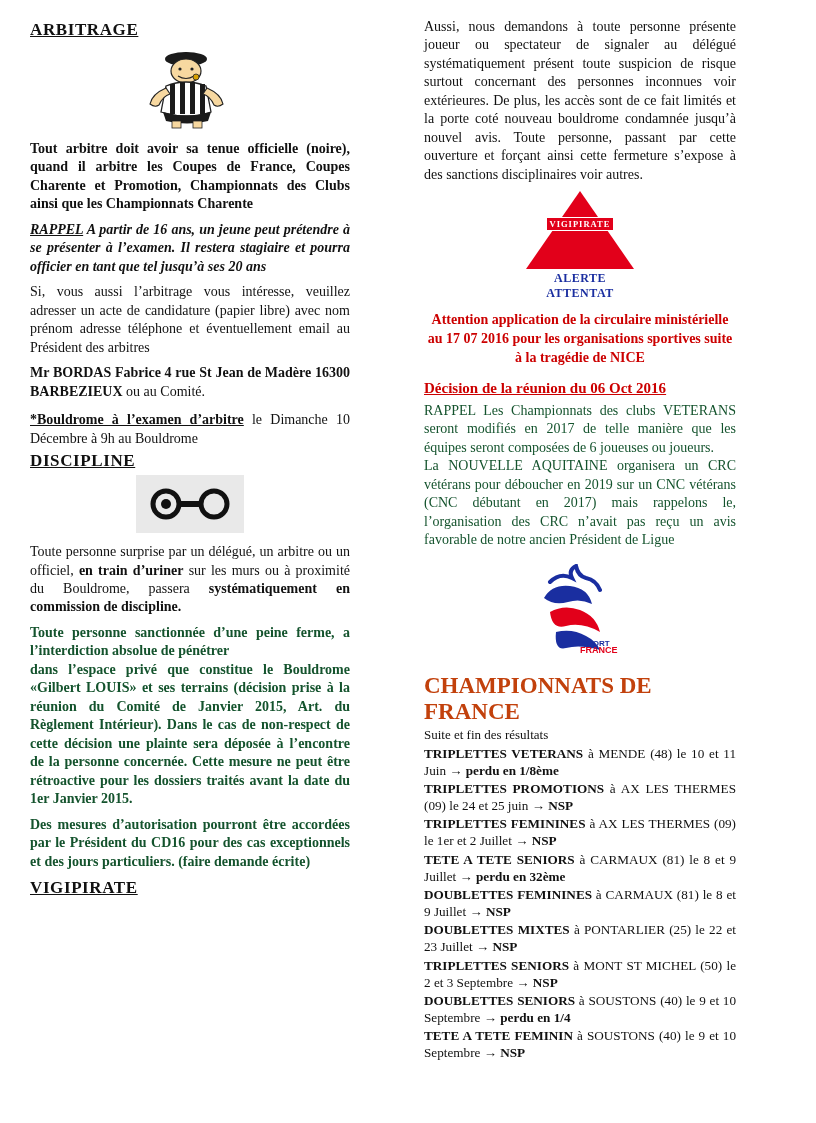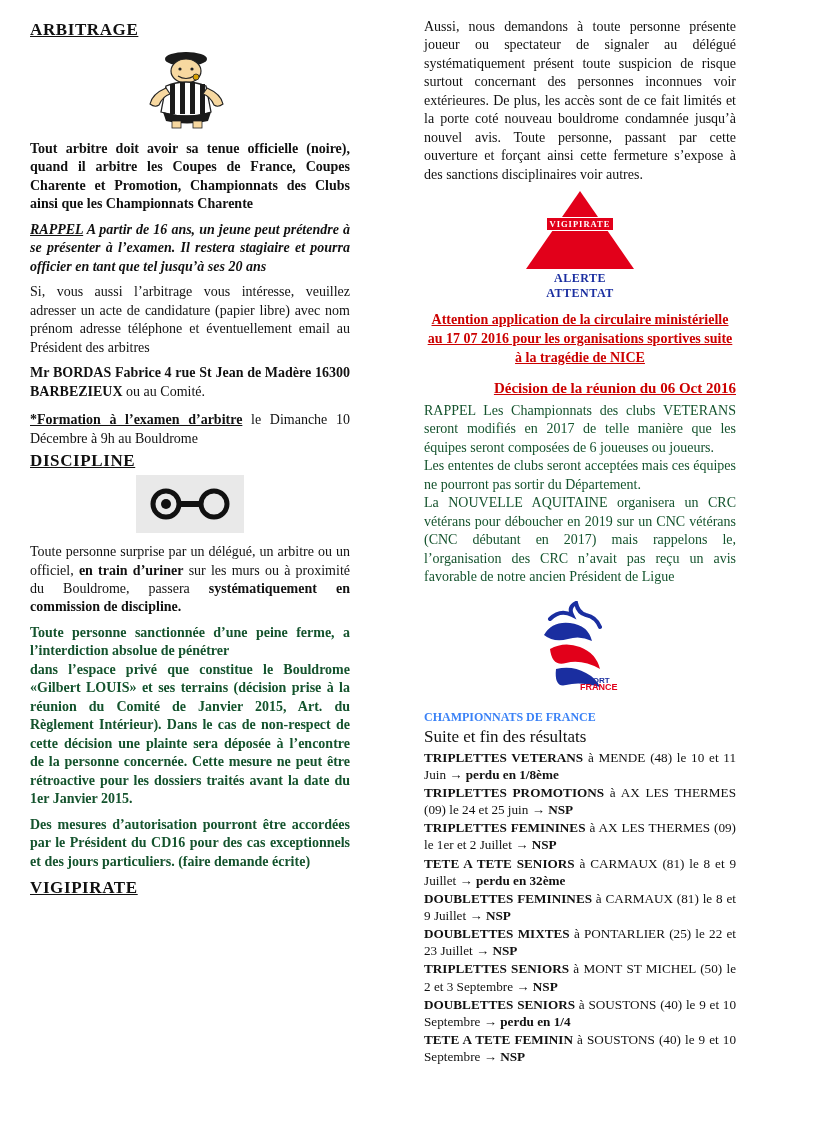--- a/index.html
+++ b/index.html
@@ -120,58 +120,57 @@
     font-weight: bold;
     color: #1a2ea0;
     letter-spacing: 0.5px;
   }
   .warn {
     color: #cc0000;
     font-weight: bold;
     font-size: 14px;
     line-height: 1.35;
     text-align: center;
-    text-decoration: underline;
     margin: 10px 0 12px 0;
   }
   .dec-title {
     color: #cc0000;
     font-weight: bold;
     font-size: 15px;
-    text-align: right;
+    text-align: left;
     text-decoration: underline;
     margin: 6px 0 5px 0;
   }
   .rooster {
     width: 120px;
     height: 90px;
     margin: 14px auto 19px auto;
   }
   .cdf-title {
-    font-size: 12px;
-    font-weight: bold;
-    color: #3b82f6;
+    font-size: 23px;
+    font-weight: bold;
+    color: #c2410c;
     margin: 6px 0 2px 0;
   }
   .res-line {
     font-size: 13.2px;
     line-height: 1.3;
     text-align: justify;
     margin: 0 0 1px 0;
   }
   .res-line .ev {
     font-weight: bold;
   }
   .arrow { font-weight: bold; }
   .tight { margin-bottom: 3px; }
   .mt10 { margin-top: 10px; }
   .mt16 { margin-top: 16px; }
   .nb { margin-bottom: 0; }
   .suite {
-    font-size: 17px;
+    font-size: 13px;
     margin: 0 0 2px 0;
   }
 </style>
 </head>
 <body>
 
 <div class="page">
   <div class="cols">
 
     <div class="col-left">
@@ -209,21 +208,21 @@
       </div>
 
       <p class="blk bold">Tout arbitre doit avoir sa tenue officielle (noire), quand il arbitre les Coupes de France, Coupes Charente et Promotion, Championnats des Clubs ainsi que les Championnats Charente</p>
 
       <p class="blk"><span class="bi u">RAPPEL</span><span class="bi"> A partir de 16 ans, un jeune peut prétendre à se présenter à l’examen. Il restera stagiaire et pourra officier en tant que tel jusqu’à ses 20 ans</span></p>
 
       <p class="blk">Si, vous aussi l’arbitrage vous intéresse,  veuillez adresser un acte de candidature (papier libre) avec nom prénom adresse téléphone et éventuellement email au Président des arbitres</p>
 
       <p class="blk nb"><span class="bold">Mr BORDAS Fabrice 4 rue St Jean de Madère 16300 BARBEZIEUX</span><span> ou au Comité.</span></p>
 
-      <p class="blk mt10 tight"><span class="bold u">*Formation à l’examen d’arbitre</span><span> le Dimanche 10 Décembre à 9h au Bouldrome</span></p>
+      <p class="blk mt10 tight"><span class="bold u">*Bouldrome à l’examen d’arbitre</span><span> le Dimanche 10 Décembre à 9h au Bouldrome</span></p>
 
 
       <h2 class="section-title mt16">DISCIPLINE</h2>
 
       <div class="img-box">
         <div class="cuffs">
           <svg width="92" height="44" viewBox="0 0 92 44" xmlns="http://www.w3.org/2000/svg">
             <circle cx="22" cy="22" r="13" fill="none" stroke="#111" stroke-width="5"></circle>
             <circle cx="70" cy="22" r="13" fill="none" stroke="#111" stroke-width="5"></circle>
             <rect x="34" y="19" width="24" height="6" fill="#111"></rect>
@@ -255,21 +254,20 @@
           </div>
           <div class="vigi-sub">ALERTE ATTENTAT</div>
         </div>
       </div>
 
       <p class="warn">Attention application de la circulaire ministérielle au 17 07 2016 pour les organisations sportives suite à la tragédie de NICE</p>
 
       <h3 class="dec-title">Décision de la réunion du 06 Oct 2016</h3>
 
       <p class="blk blue nb"><span>RAPPEL</span> <span>Les Championnats des clubs VETERANS seront modifiés en 2017 de telle manière que les équipes seront composées de 6 joueuses ou joueurs.</span></p>
-      <p class="blk blue nb">Les ententes de clubs seront acceptées mais ces équipes ne pourront pas sortir du Département.</p>
       <p class="blk blue">La NOUVELLE AQUITAINE organisera un CRC vétérans pour déboucher en 2019 sur un CNC vétérans (CNC débutant en 2017) mais rappelons le, l’organisation des CRC n’avait pas reçu un avis favorable de notre ancien Président de Ligue</p>
 
       <div class="rooster">
         <svg width="120" height="90" viewBox="0 0 120 90" xmlns="http://www.w3.org/2000/svg">
 
           <path d="M30 18 q10 -10 22 -4 q-4 -8 4 -12 q2 10 10 12 q10 2 14 12" fill="none" stroke="#1a2ea0" stroke-width="4" stroke-linecap="round"></path>
           <path d="M24 34 q8 -14 26 -12 q18 2 22 18 q-12 -6 -24 -2 q-14 4 -24 -4 z" fill="#1a2ea0"></path>
           <path d="M30 48 q14 -8 30 -2 q16 6 20 22 q-18 -10 -34 -6 q-14 4 -16 -14 z" fill="#e2001a"></path>
           <path d="M36 68 q16 -4 30 4 q10 5 14 14 q-20 -6 -34 -2 q-12 3 -10 -16 z" fill="#1a2ea0"></path>
           <text x="62" y="82" font-family="Liberation Sans, sans-serif" font-size="8" font-weight="bold" fill="#1a2ea0">SPORT</text>

